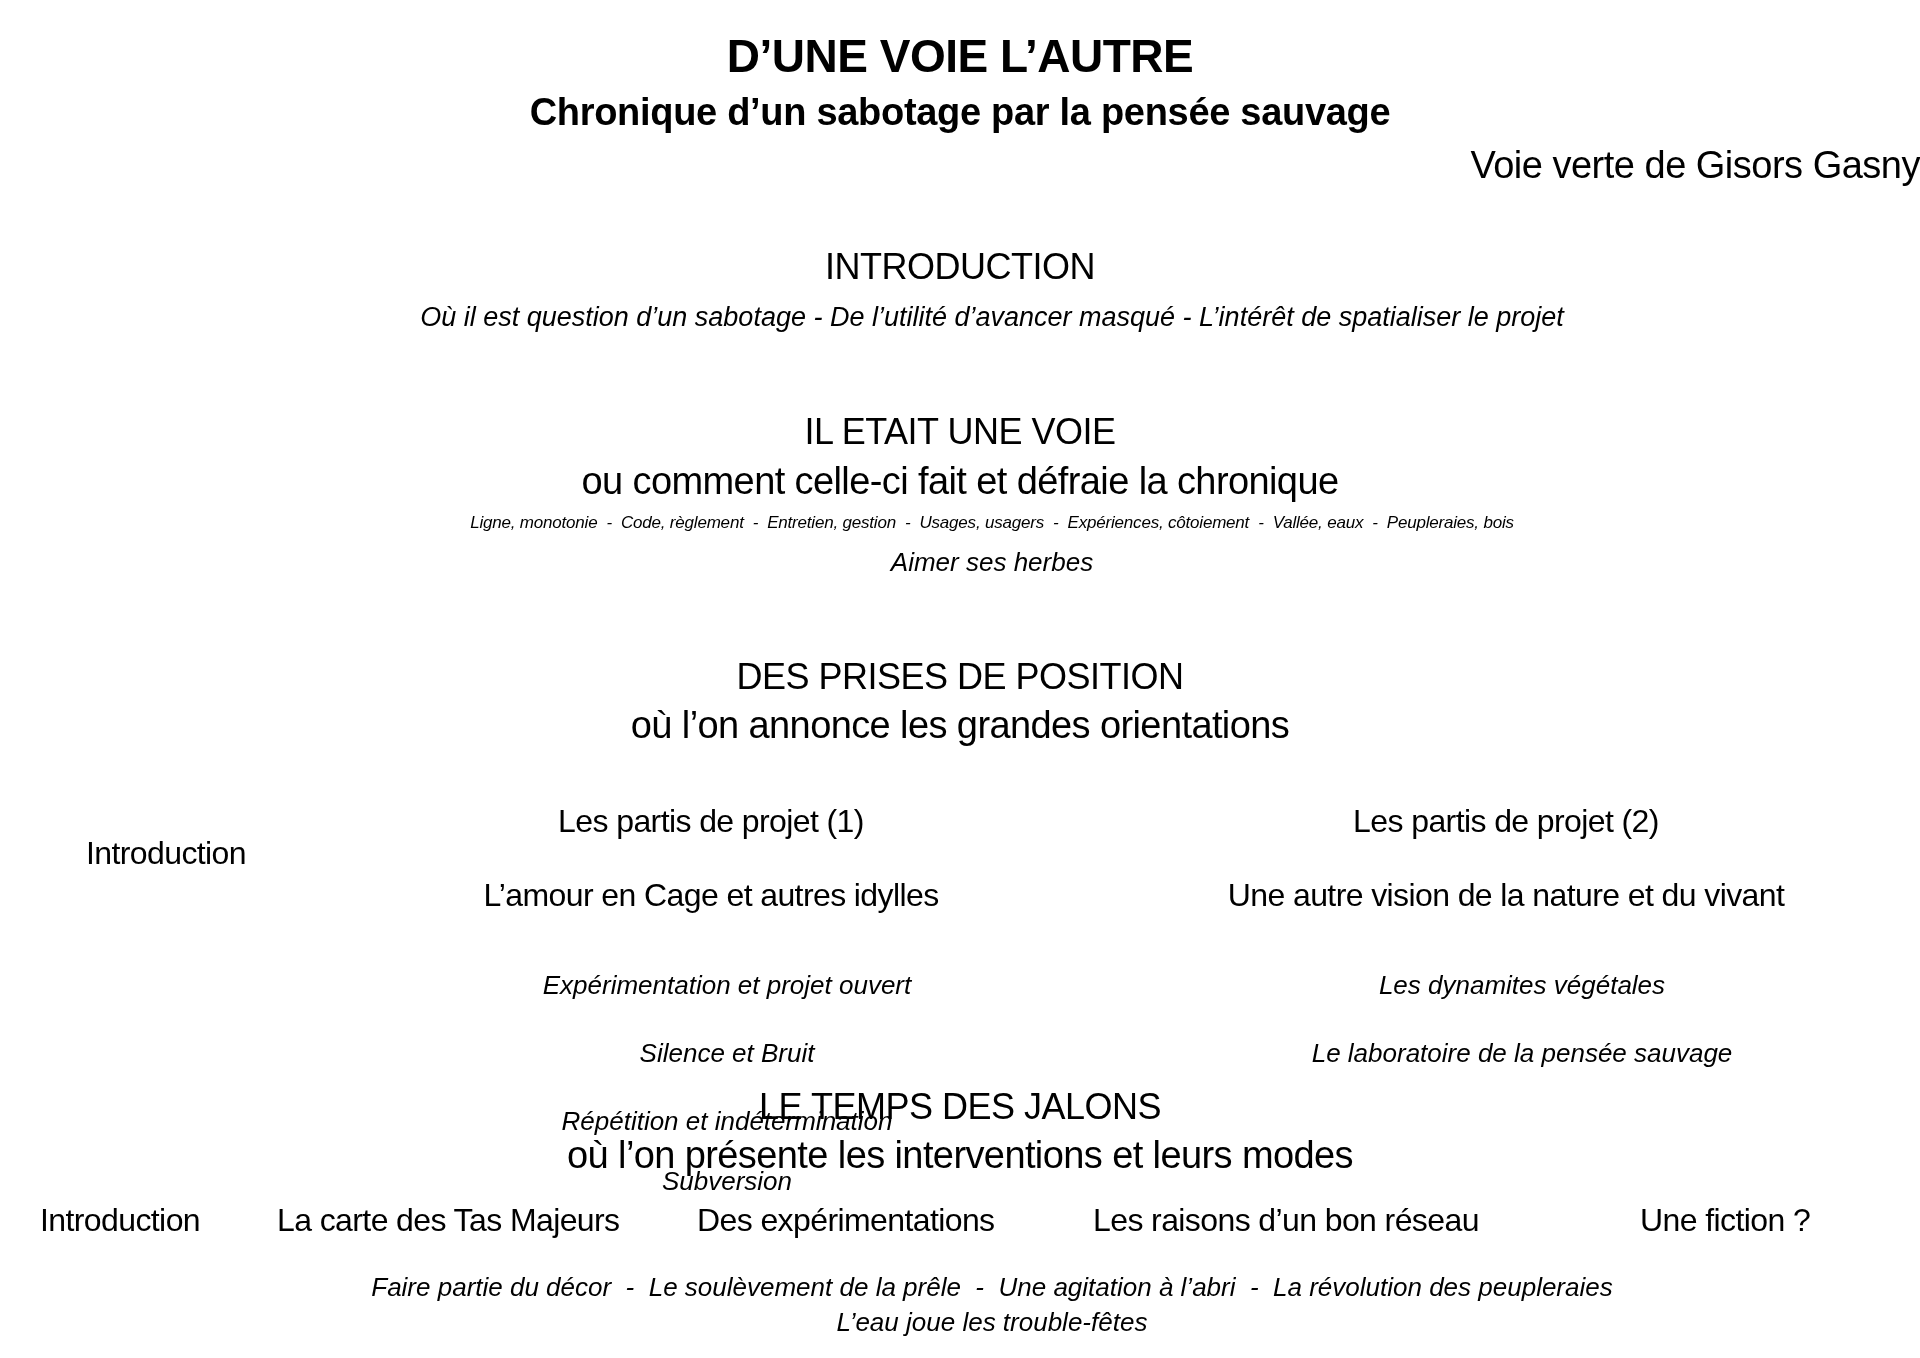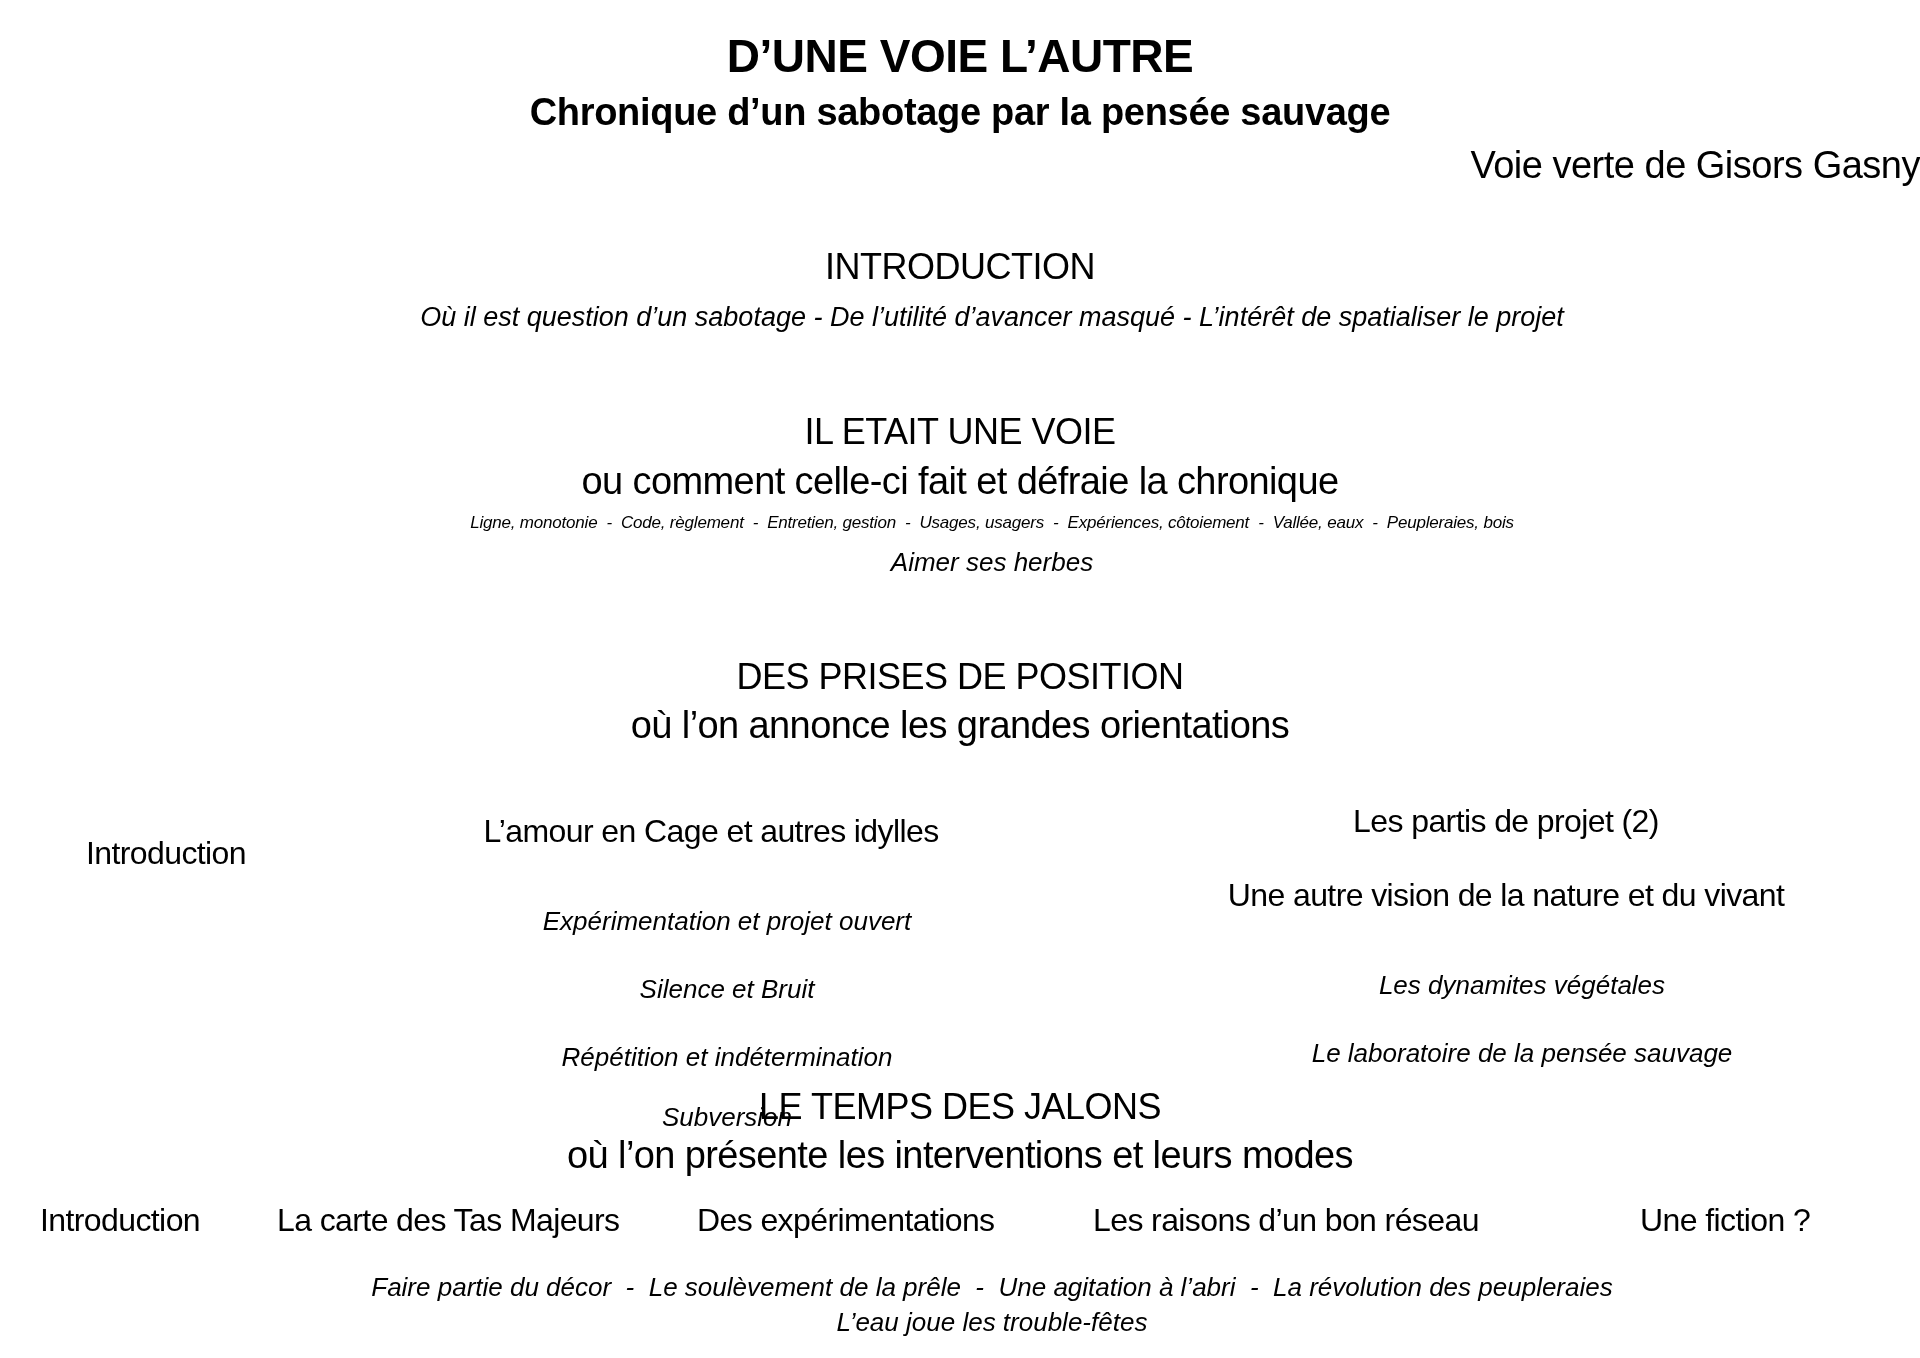--- a/index.html
+++ b/index.html
@@ -39,20 +39,21 @@
 
 <div>
   <div class="line center h-section" style="top:659px;">DES PRISES DE POSITION</div>
   <div class="line center h-sub" style="top:706px;">où l’on annonce les grandes orientations</div>
 
   <div class="col item" style="left:60px; width:212px; top:773px;">
     <div>Introduction</div>
   </div>
 
   <div class="col" style="left:411px; width:600px; top:773px;">
+    <div class="item">Les partis de projet (1)</div>
     <div class="item" style="margin-top:10px;">L’amour en Cage et autres idylles</div>
     <div class="it it-line" style="margin-top:29px;">Expérimentation et projet ouvert</div>
     <div class="it it-line" style="margin-top:10px;">Silence et Bruit</div>
     <div class="it it-line" style="margin-top:10px;">Répétition et indétermination</div>
     <div class="it it-line" style="margin-top:2px;">Subversion</div>
   </div>
 
   <div class="col" style="left:1156px; width:700px; top:773px;">
     <div class="item">Les partis de projet (2)</div>
     <div class="item" style="margin-top:10px;">Une autre vision de la nature et du vivant</div>

